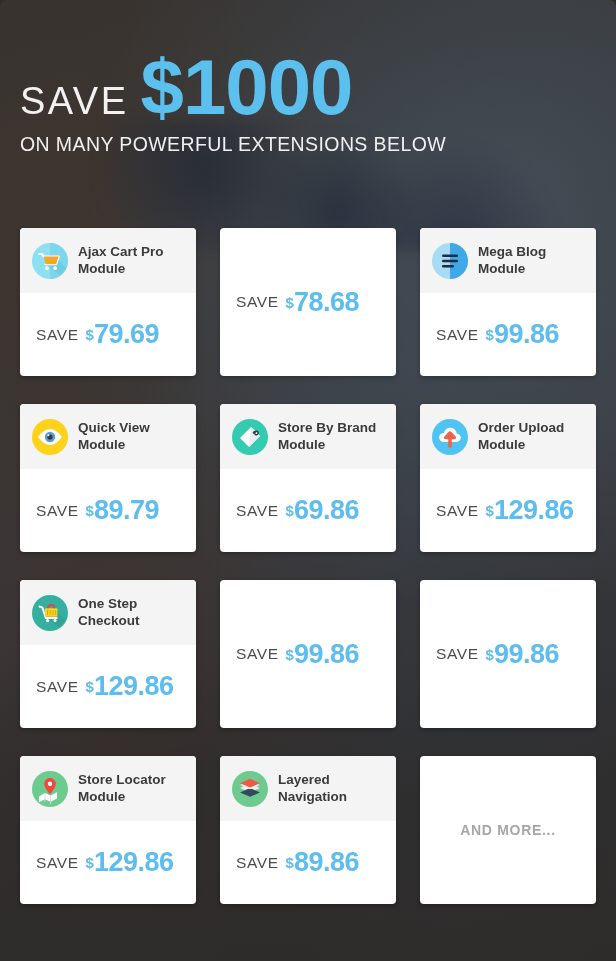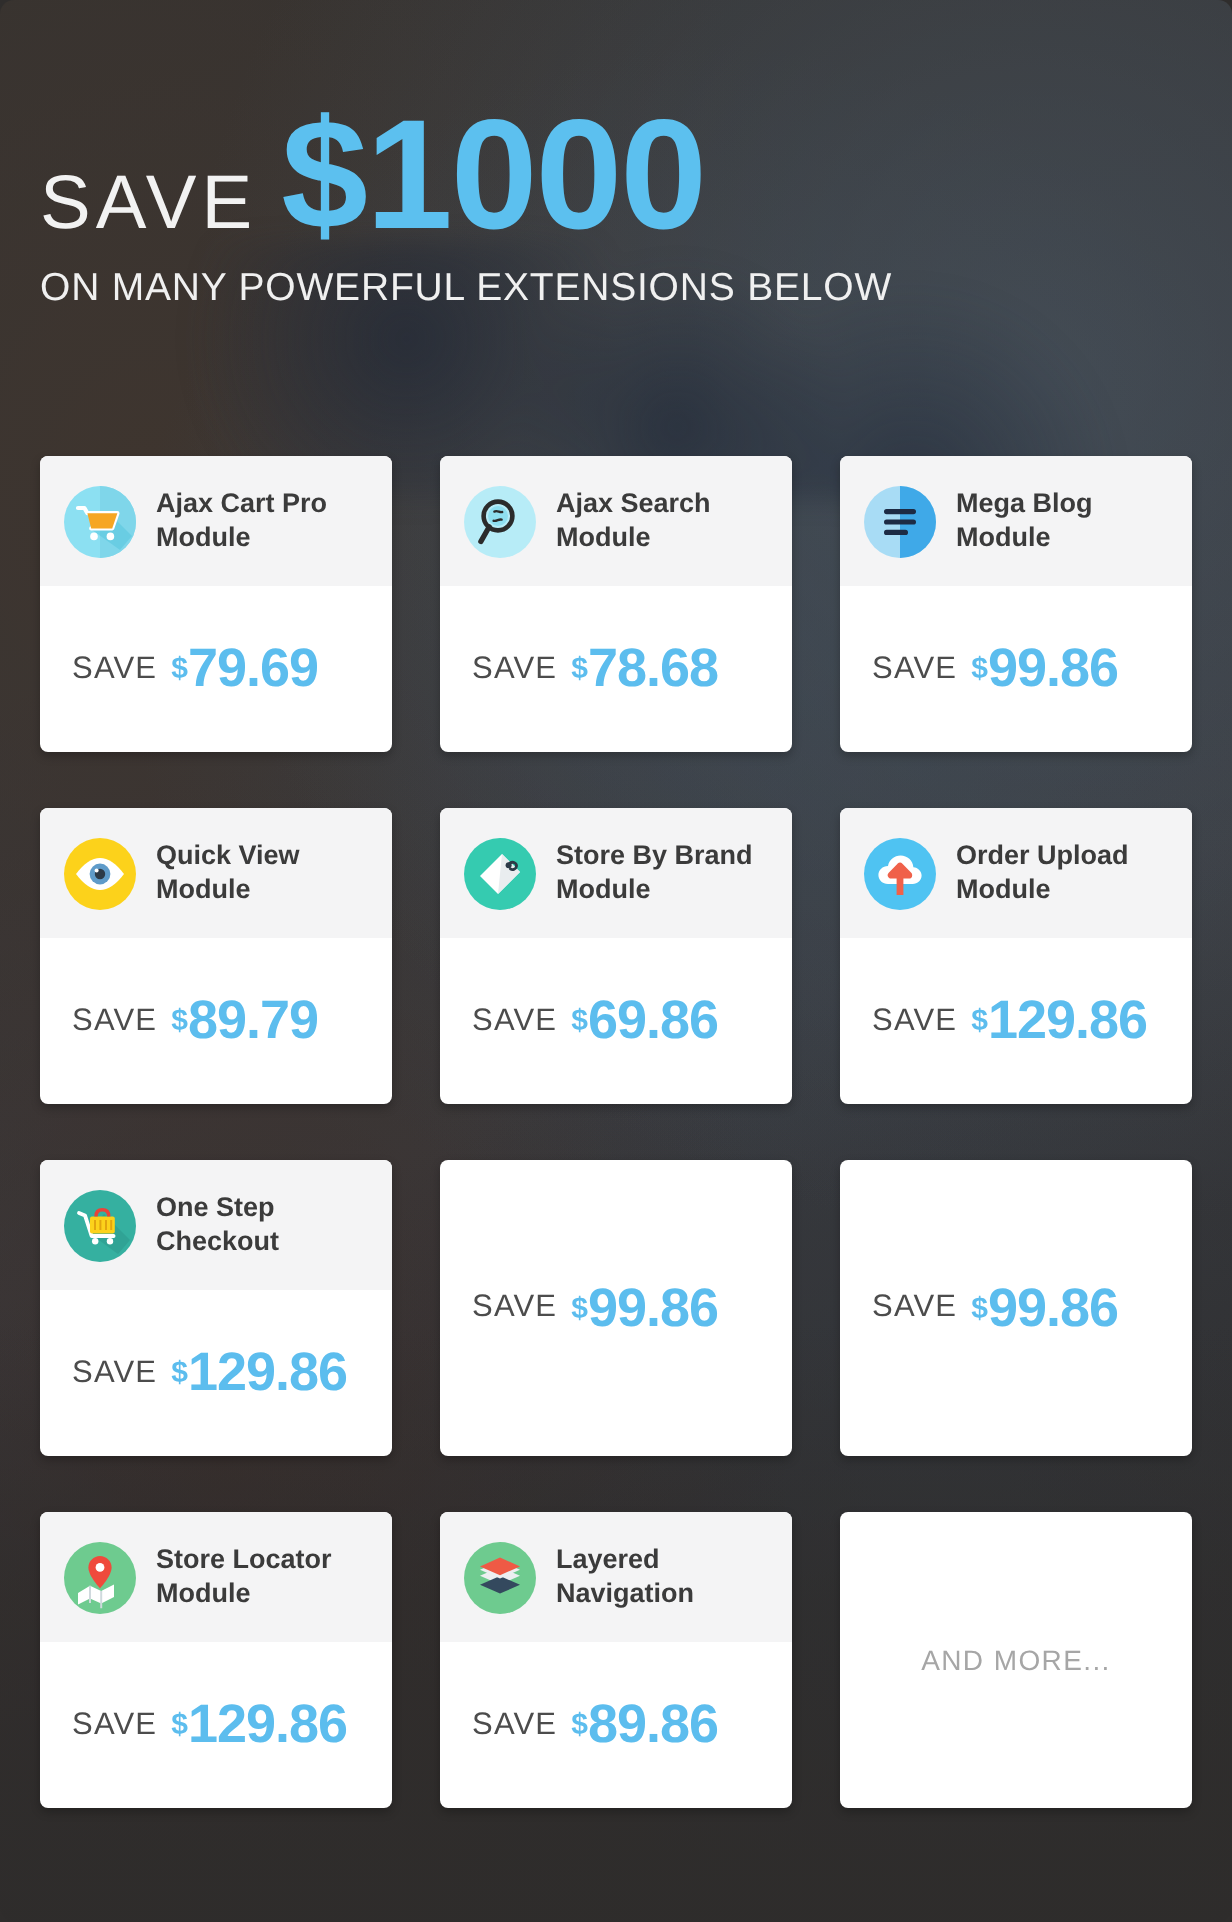--- a/index.html
+++ b/index.html
@@ -74,21 +74,21 @@
   }
   .save-label{
     color:#4c4c4c;font-size:15.5px;letter-spacing:.6px;font-weight:400;
     margin-right:7px;
   }
   .price{display:flex;align-items:flex-start;color:#5cbdee;}
   .cur{font-size:15px;font-weight:700;line-height:1;margin-top:6px;}
   .val{font-size:27px;font-weight:700;line-height:1;letter-spacing:-.5px;}
   .card.more{justify-content:center;align-items:center;}
   .more-text{
-    color:#a6a6a6;font-size:14px;letter-spacing:.7px;font-weight:400;
+    color:#a6a6a6;font-size:14px;letter-spacing:.7px;font-weight:700;
   }
 </style>
 </head>
 <body>
 
 <div class="stage">
 
   <div class="hero">
     <div class="hero-line1">
       <span class="save-word">SAVE</span>
@@ -115,32 +115,20 @@
         </div>
         <div class="card-body">
           <span class="save-label">SAVE</span>
           <span class="price">
             <span class="cur">$</span>
             <span class="val">79.69</span>
           </span>
         </div>
       </div>
       <div class="card">
-        <div class="card-head">
-          <span class="icon-wrap">
-    <svg viewBox="0 0 36 36">
-              <circle cx="18" cy="18" r="18" fill="#b7ecf7"></circle>
-    <circle cx="17" cy="15" r="7.2" fill="none" stroke="#2b2b2b" stroke-width="2.3"></circle>
-    <circle cx="17" cy="15" r="5" fill="#8fdff0"></circle>
-    <path d="M15.2 12.8c1.4-.8 2.6.6 3.9.2M14.8 17.4c1.6.4 2.6-1.1 4-.6" stroke="#2b2b2b" stroke-width="1.2" fill="none" stroke-linecap="round"></path>
-    <path d="M12.6 20.4l-4.2 7.4" stroke="#2b2b2b" stroke-width="2.6" stroke-linecap="round"></path>
-            </svg>
-          </span>
-          <span class="card-title">Ajax Search Module</span>
-        </div>
         <div class="card-body">
           <span class="save-label">SAVE</span>
           <span class="price">
             <span class="cur">$</span>
             <span class="val">78.68</span>
           </span>
         </div>
       </div>
       <div class="card">
         <div class="card-head">

